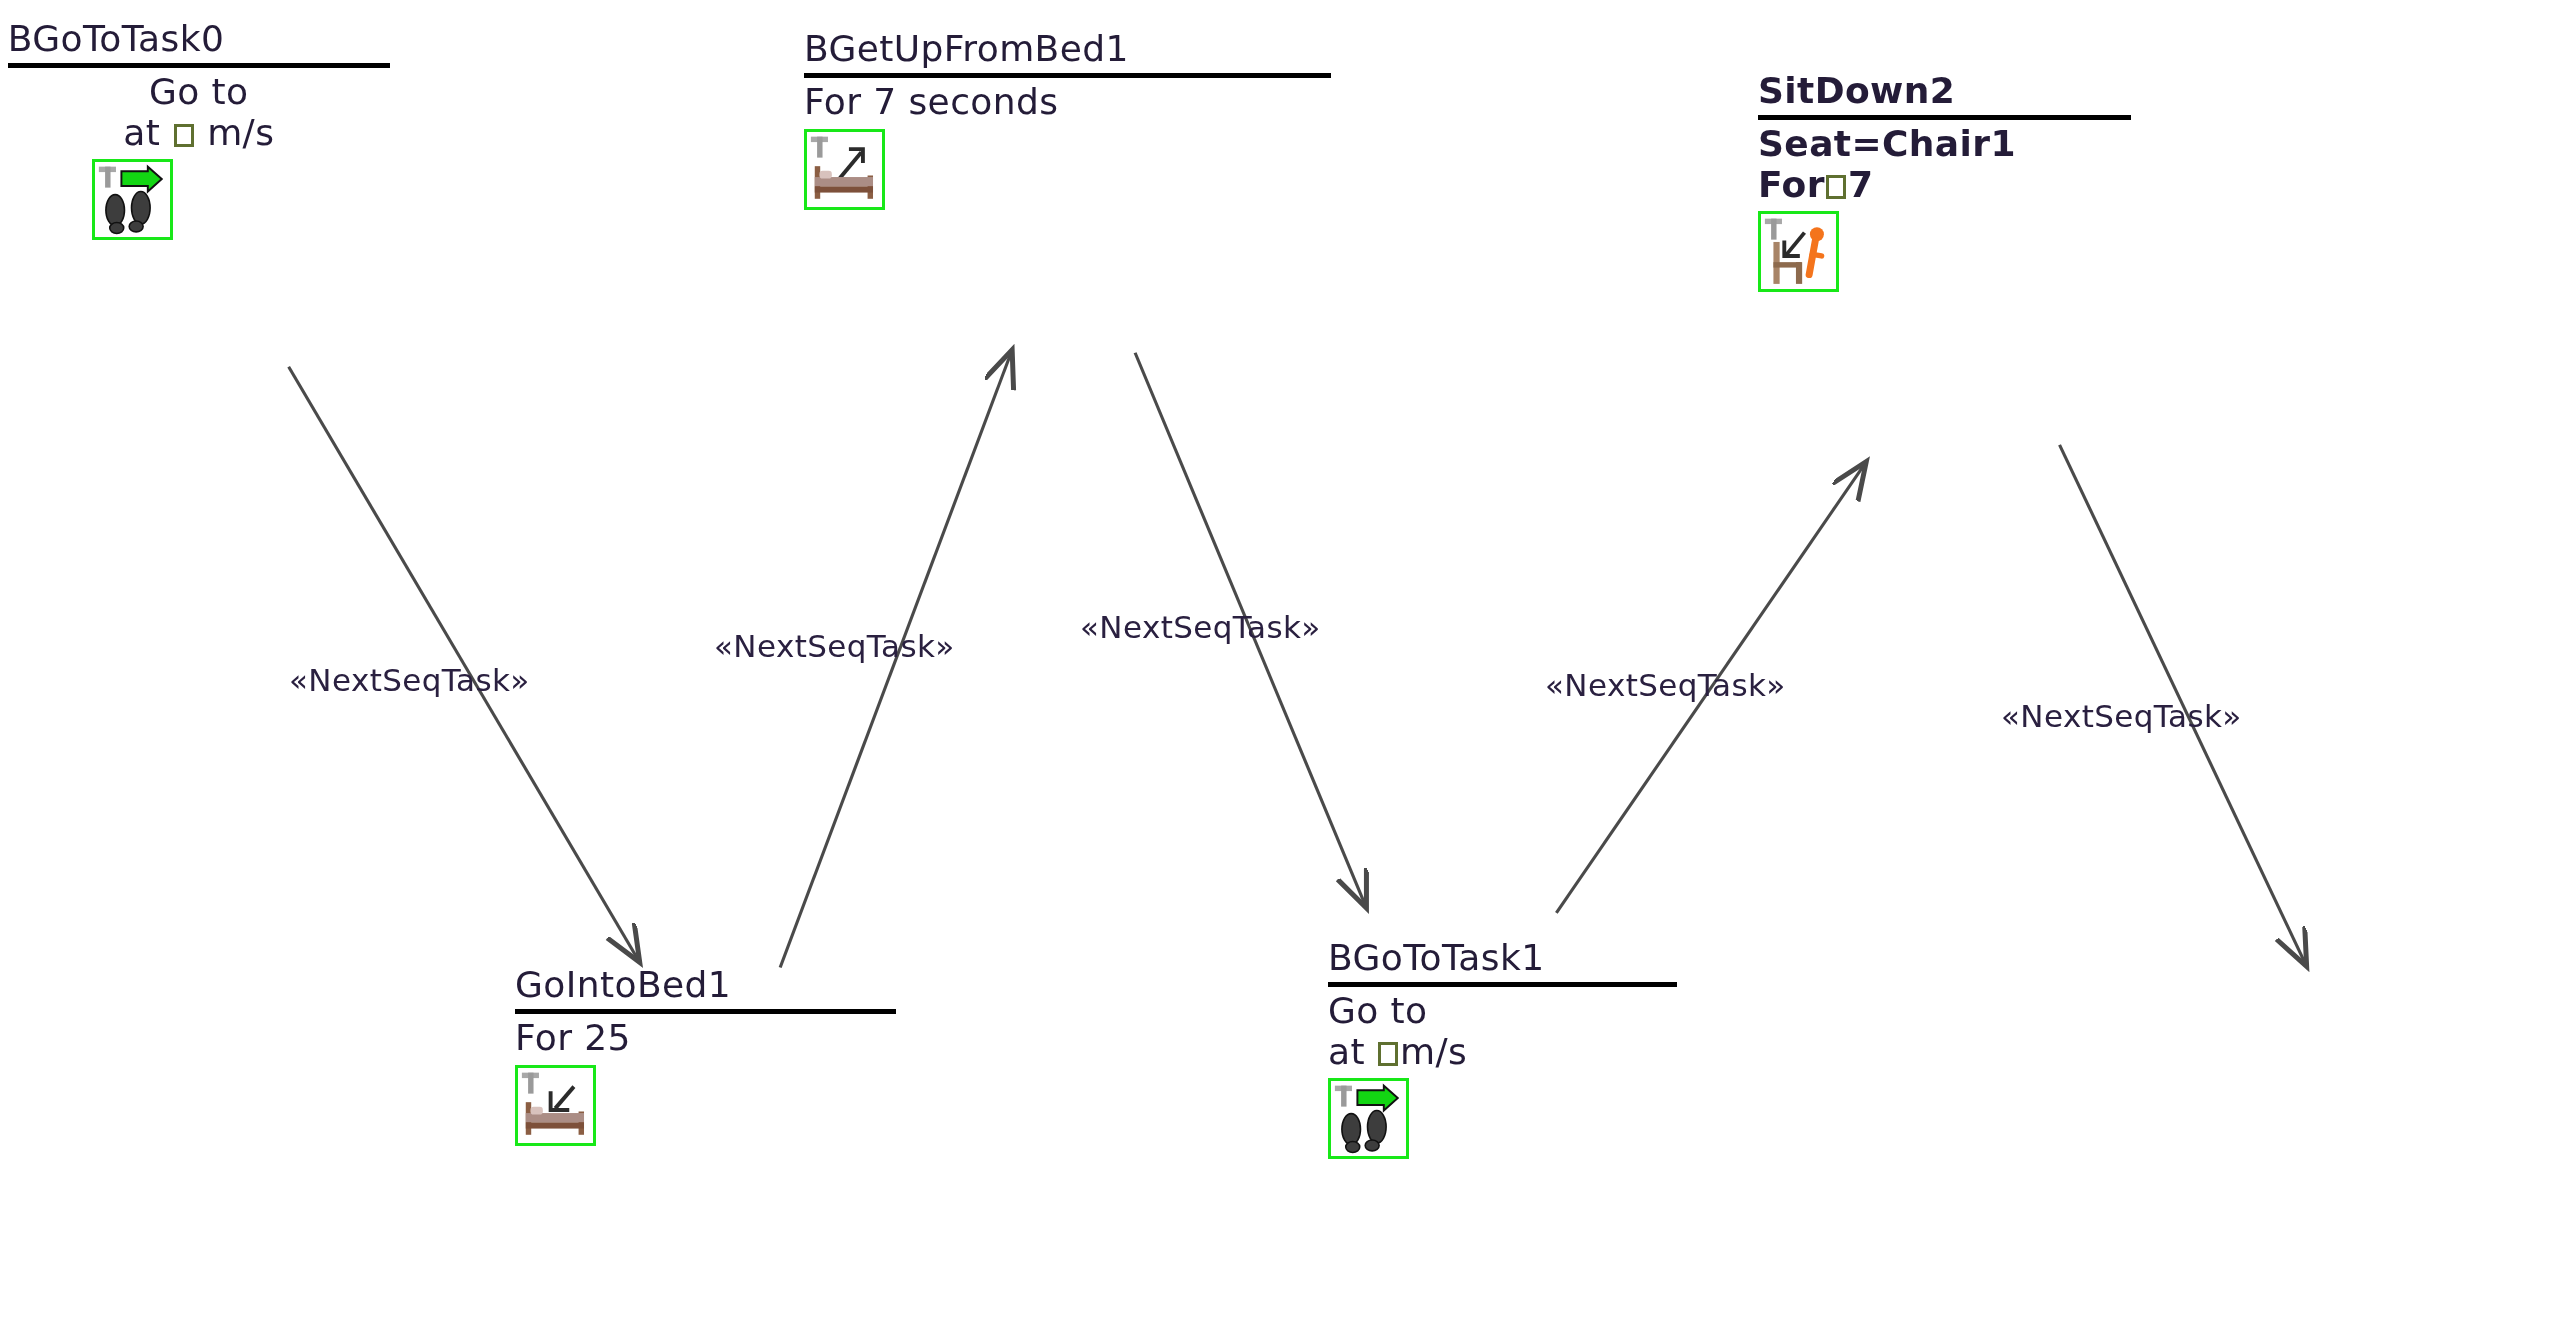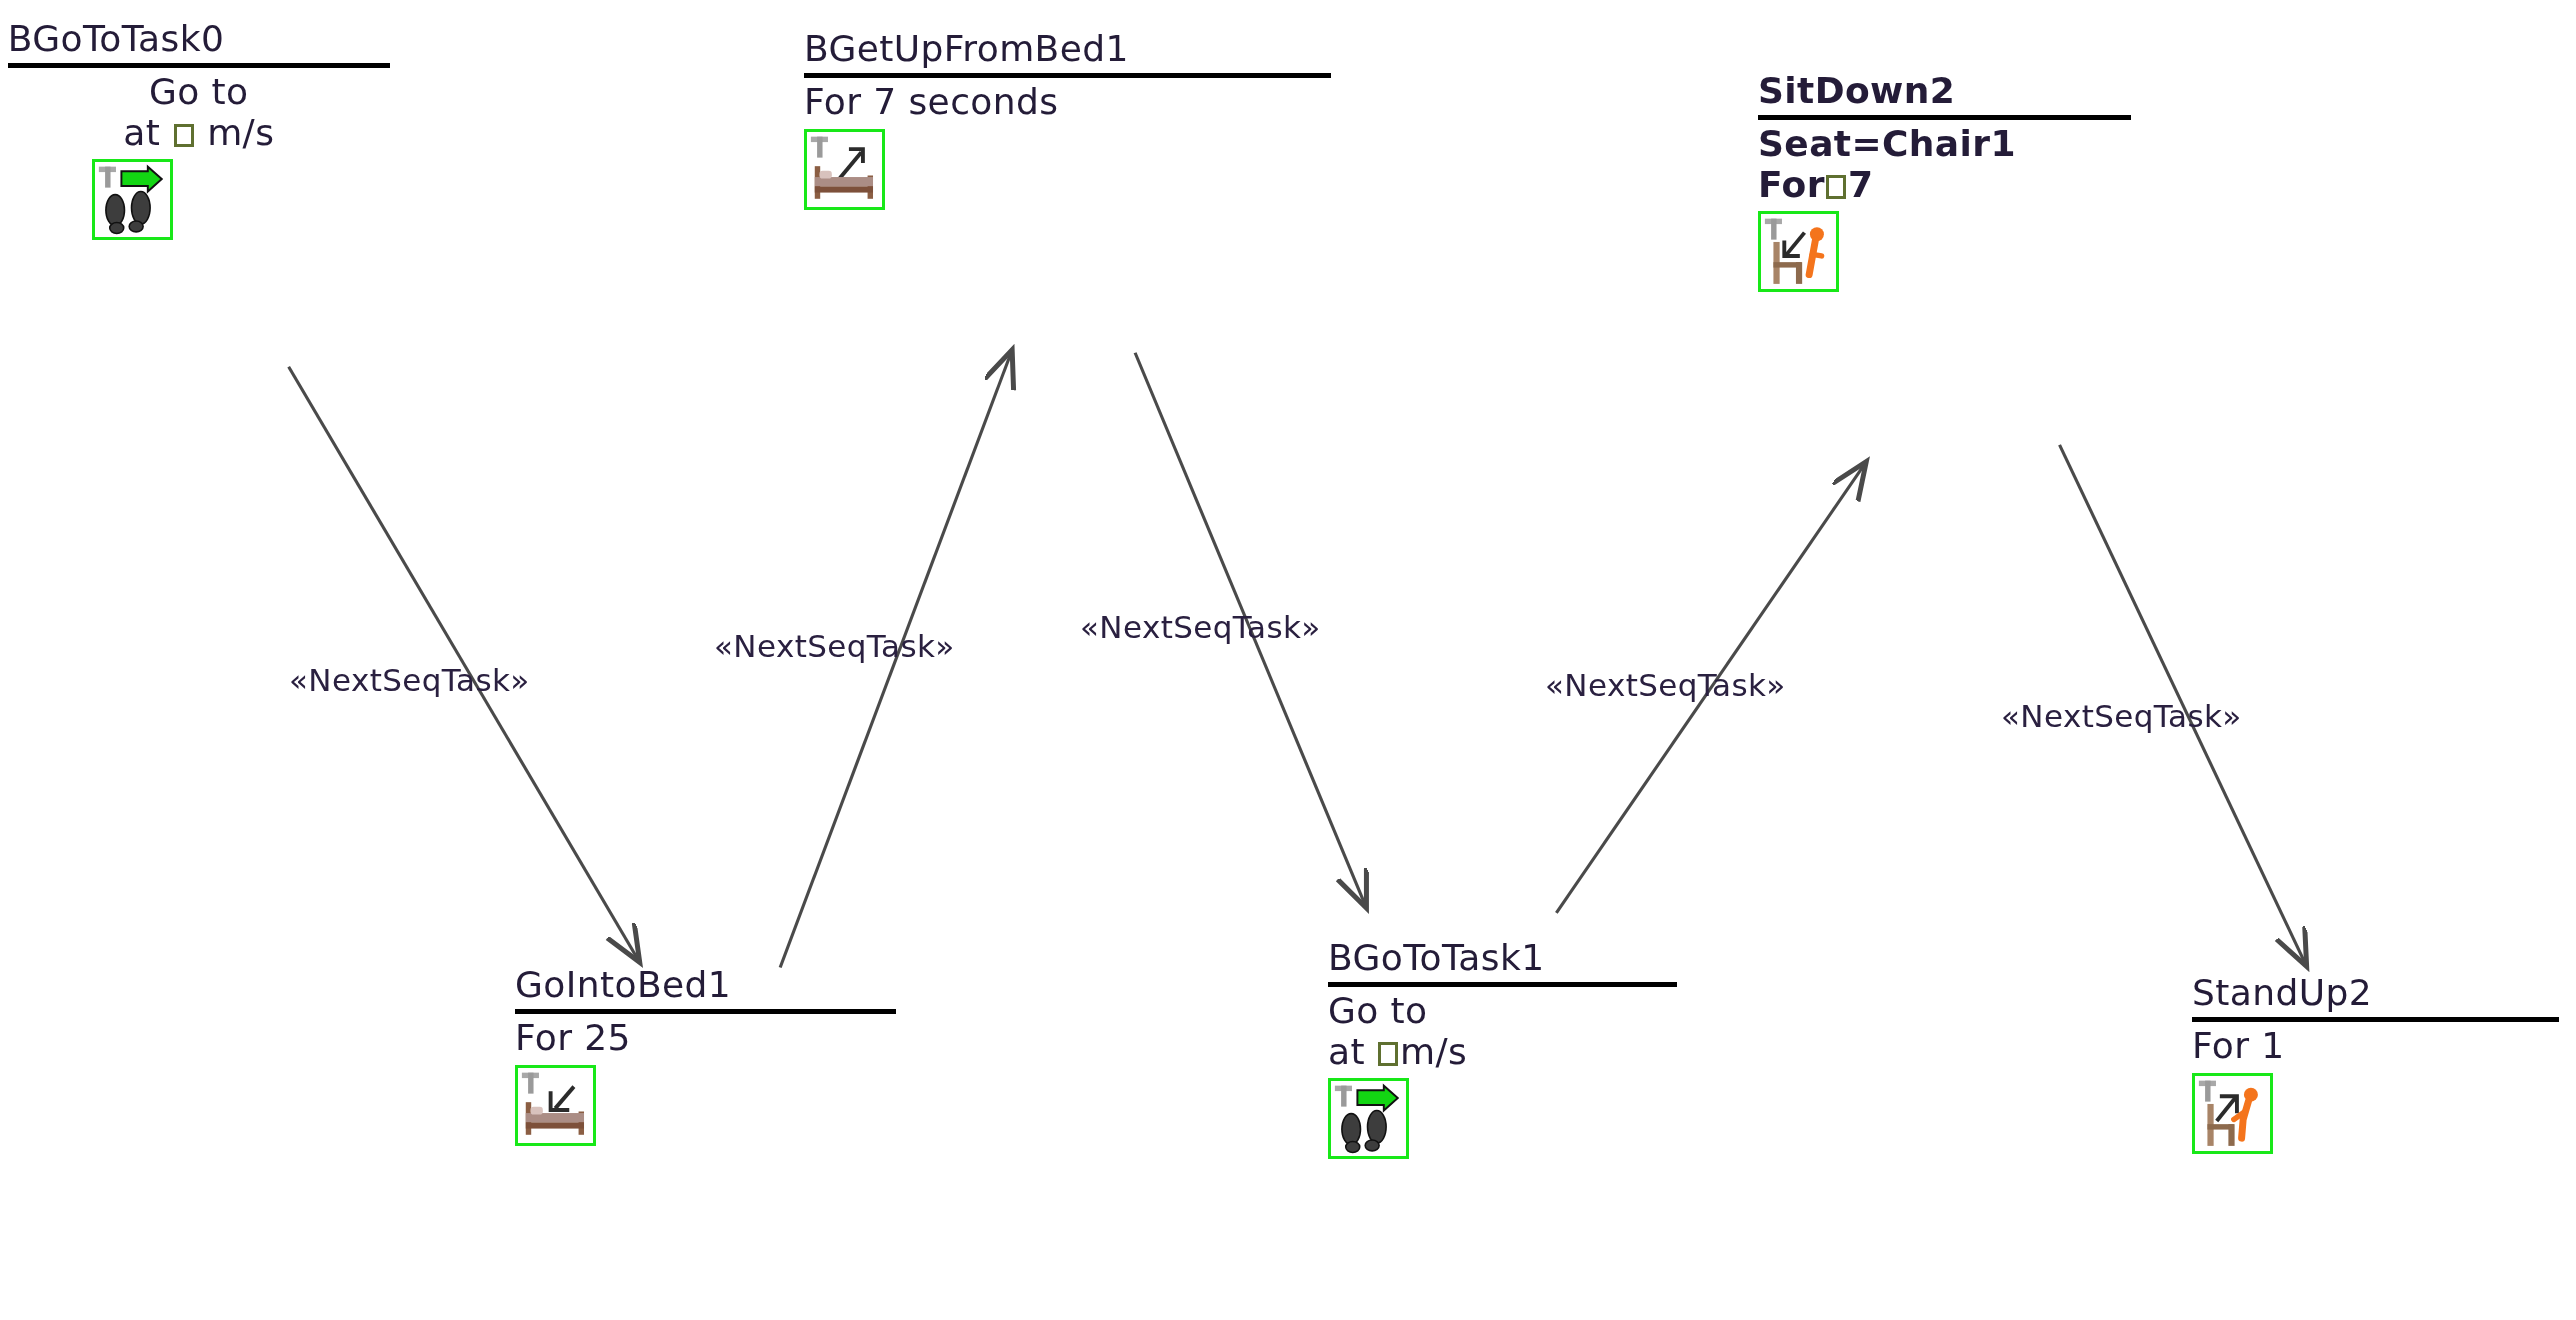--- a/index.html
+++ b/index.html
@@ -218,37 +218,15 @@
         <rect x="13" y="6" width="7" height="27" fill="#9a9a9a"></rect>
         <path d="M34,12 L68,12 L68,6 L86,22 L68,38 L68,31 L34,31 Z" fill="#13d613" stroke="#111111" stroke-width="2.5"></path>
         <ellipse cx="26" cy="62" rx="12" ry="20" fill="#3d3d3d" stroke="#111" stroke-width="2"></ellipse>
         <ellipse cx="28" cy="85" rx="9" ry="7" fill="#3d3d3d" stroke="#111" stroke-width="2"></ellipse>
         <ellipse cx="59" cy="59" rx="12" ry="21" fill="#3d3d3d" stroke="#111" stroke-width="2"></ellipse>
         <ellipse cx="53" cy="83" rx="9" ry="7" fill="#3d3d3d" stroke="#111" stroke-width="2"></ellipse>
       </svg>
     </div>
   </div>
 
-  <div class="node" style="left:2192px; top:974px; width:382px;">
-    <div class="node-title">StandUp2</div>
-    <div class="node-rule" style="width:367px;"></div>
-    <div class="node-line">For 1</div>
-    <div class="icon-box">
-      <svg width="73" height="73" viewBox="0 0 94 94">
-        <rect x="5" y="6" width="22" height="7" fill="#a8a8a8"></rect>
-        <rect x="13" y="6" width="7" height="27" fill="#9a9a9a"></rect>
-
-        <path d="M28,58 L52,28" stroke="#2b2b2b" stroke-width="5" fill="none"></path>
-        <path d="M32,26 L54,26 L54,48" stroke="#2b2b2b" stroke-width="5" fill="none"></path>
-
-        <rect x="16" y="36" width="8" height="54" fill="#a88467"></rect>
-        <rect x="16" y="62" width="34" height="7" fill="#8d6a4d"></rect>
-        <rect x="43" y="62" width="8" height="28" fill="#8d6a4d"></rect>
-
-        <circle cx="72" cy="24" r="9" fill="#f4741c"></circle>
-        <path d="M69,32 L62,56 L60,80" stroke="#f4741c" stroke-width="9" fill="none" stroke-linecap="round"></path>
-        <path d="M64,46 L50,56" stroke="#f4741c" stroke-width="7" fill="none" stroke-linecap="round"></path>
-      </svg>
-    </div>
-  </div>
 
 </div>
 
 
 </body></html>

